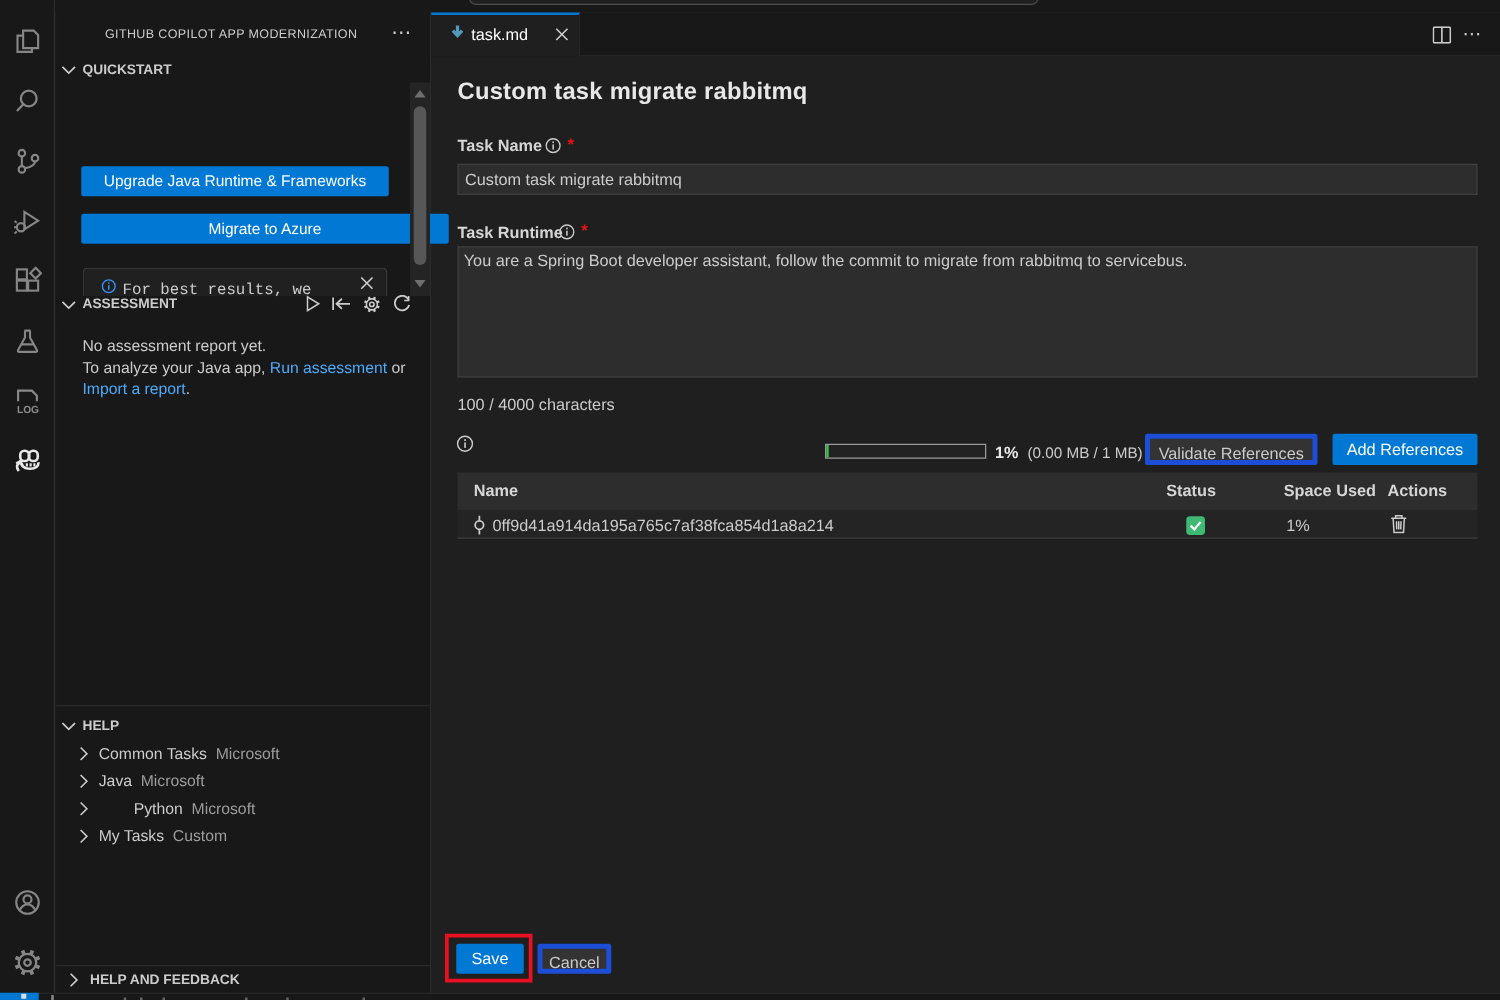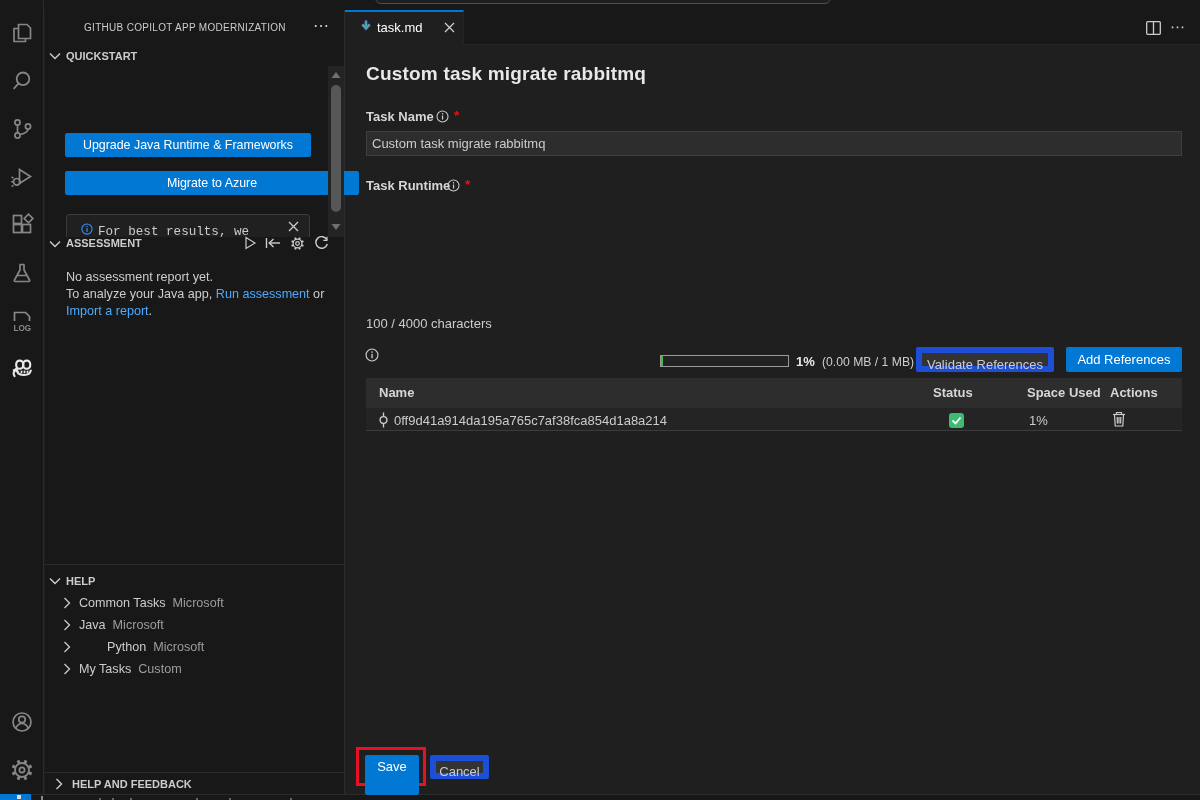--- a/index.html
+++ b/index.html
@@ -25,21 +25,21 @@
   
   #statusbar { left:0; top:794px; width:1200px; height:6px; background:#181818; border-top:1px solid #2b2b2b; }
   #remoteblk { left:0; top:794px; width:31px; height:6px; background:#0078d4; }
 
   
   #tabbar { left:345px; top:10px; width:855px; height:35px; background:#181818; border-bottom:1px solid #252525; }
   #tab { left:345px; top:10px; width:119px; height:35px; background:#1f1f1f; border-top:2px solid #0078d4; border-right:1px solid #252525; }
 
   .btn-blue { background:#0078d4; color:#ffffff; border-radius:2px; text-align:center; font-size:13px; }
   .btn-sb { font-size:12.4px !important; }
-  .btn-grey { background:#333333; color:#cccccc; border-radius:2px; text-align:center; font-size:13px; border:6px solid #1d4ed8; }
+  .btn-grey { background:#333333; color:#cccccc; border-radius:2px; text-align:center; font-size:13px; border:4px solid #1d4ed8; }
   .lbl { font-weight:bold; font-size:13px; color:#d6d6d6; }
   .txt { font-size:13px; color:#cccccc; }
   .input { background:#2d2d2d; border:1px solid #3f3f3f; color:#cccccc; font-size:13px; }
 </style>
 </head>
 <body>
 <div id="stage">
 
   <div class="abs" id="titlebar"></div>
   <div class="abs" style="left:345px; top:10px; width:855px; height:1px; background:#252525;"></div>
@@ -249,20 +249,21 @@
   <div class="abs input" style="left:366px; top:131px; width:816px; height:25px; line-height:23px; padding-left:5px;">Custom task migrate rabbitmq</div>
 
   <div class="abs lbl" style="left:366px; top:178px;">Task Runtime</div>
   <svg class="abs" style="left:447px; top:179px;" width="13" height="13" viewBox="0 0 16 16">
       <circle cx="8" cy="8" r="6.8" stroke="#cccccc" stroke-width="1.3" fill="none"></circle>
       <rect x="7.3" y="6.8" width="1.5" height="5" fill="#cccccc"></rect>
       <rect x="7.3" y="3.8" width="1.5" height="1.7" fill="#cccccc"></rect>
     </svg>
   <div class="abs" style="left:465px; top:177px; font-size:13.5px; font-weight:bold; color:#ee1111;">*</div>
 
+  <div class="abs input" style="left:366px; top:197px; width:816px; height:105px; padding:3px 4px;">You are a Spring Boot developer assistant, follow the commit to migrate from rabbitmq to servicebus.</div>
 
   <div class="abs txt" style="left:366px; top:316px;">100 / 4000 characters</div>
 
   <svg class="abs" style="left:365px; top:348px;" width="14" height="14" viewBox="0 0 16 16">
       <circle cx="8" cy="8" r="6.8" stroke="#cccccc" stroke-width="1.3" fill="none"></circle>
       <rect x="7.3" y="6.8" width="1.5" height="5" fill="#cccccc"></rect>
       <rect x="7.3" y="3.8" width="1.5" height="1.7" fill="#cccccc"></rect>
     </svg>
   <div class="abs" style="left:660px; top:355px; width:129px; height:12px; border:1px solid #9a9a9a; background:#222222;">
       <div style="width:2px; height:10px; background:#3fb950;"></div>
@@ -294,16 +295,16 @@
         <path d="M1 3.5 H13"></path>
         <path d="M4.5 3.5 V1.5 H9.5 V3.5"></path>
         <path d="M2.5 3.5 L3.2 15 H10.8 L11.5 3.5"></path>
         <line x1="5.2" y1="6" x2="5.4" y2="12.5"></line>
         <line x1="7" y1="6" x2="7" y2="12.5"></line>
         <line x1="8.8" y1="6" x2="8.6" y2="12.5"></line>
       </svg>
   </div>
 
   <div class="abs" style="left:356px; top:747px; width:70px; height:39px; border:3px solid #e81123;"></div>
-  <div class="abs btn-blue" style="left:365px; top:755px; width:54px; height:40px; line-height:24px;">Save</div>
+  <div class="abs btn-blue" style="left:365px; top:755px; width:54px; height:24px; line-height:24px;">Save</div>
   <div class="abs btn-grey" style="left:430px; top:755px; width:59px; height:24px; line-height:22px;">Cancel</div>
 
 </div>
 
 </body></html>

